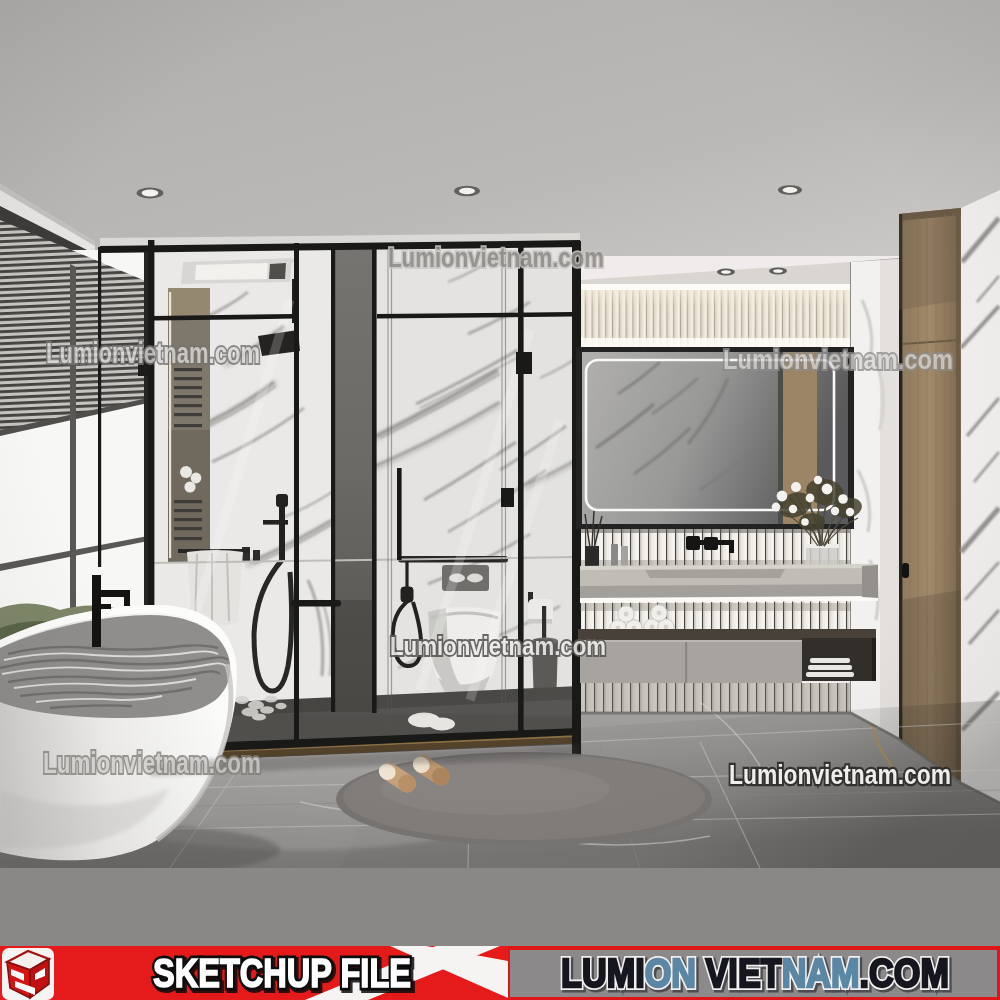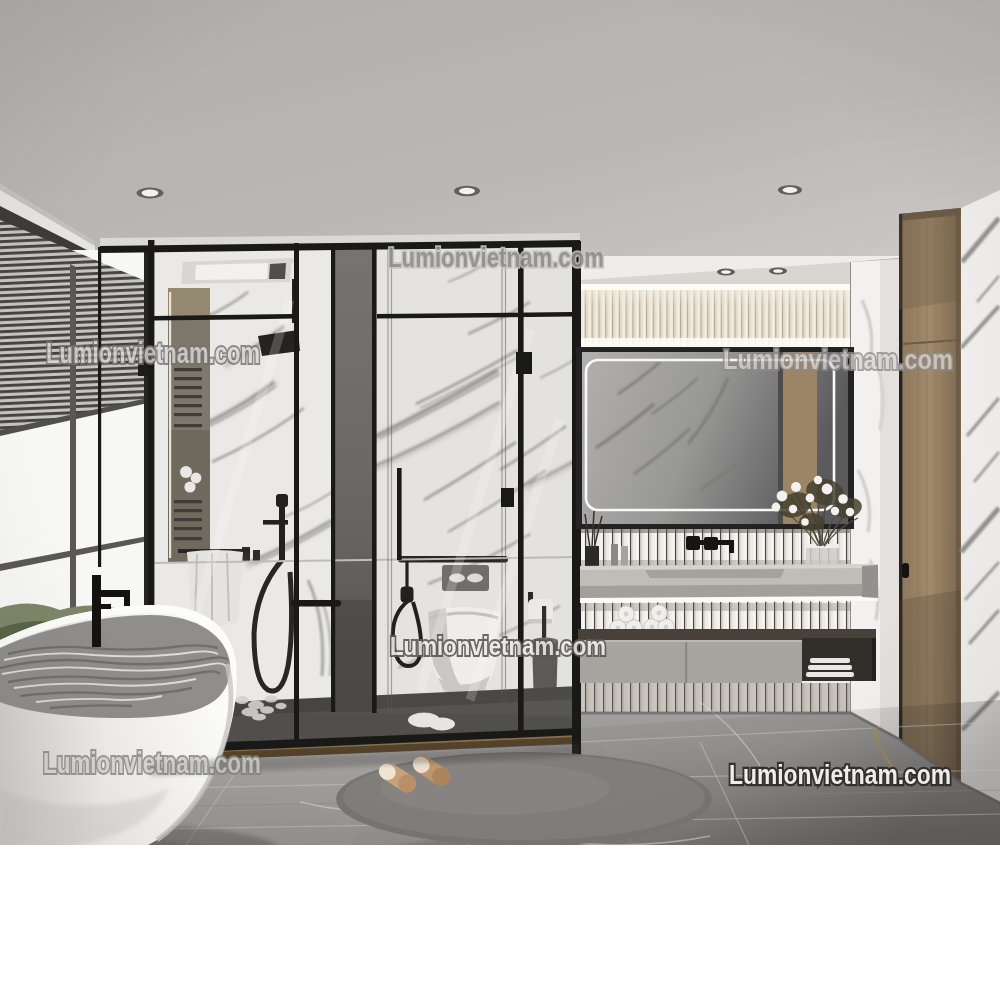--- a/index.html
+++ b/index.html
@@ -1,16 +1,16 @@
 <!DOCTYPE html>
 <html><head>
 <meta charset="utf-8">
 <style>
   html,body{margin:0;padding:0;background:#fff;}
-  #stage{width:1000px;height:845px;position:relative;overflow:hidden;font-family:"Liberation Sans",sans-serif;text-decoration:underline;}
+  #stage{width:1000px;height:1000px;position:relative;overflow:hidden;font-family:"Liberation Sans",sans-serif;text-decoration:underline;}
   svg{display:block;}
   text{font-family:"Liberation Sans",sans-serif;}
 </style>
 </head>
 <body>
 <div id="stage">
 <svg width="1000" height="1000" viewBox="0 0 1000 1000">
 <defs>
   <linearGradient id="ceil" x1="0" y1="0" x2="0.7" y2="1">
     <stop offset="0" stop-color="#b0aeac"></stop>

